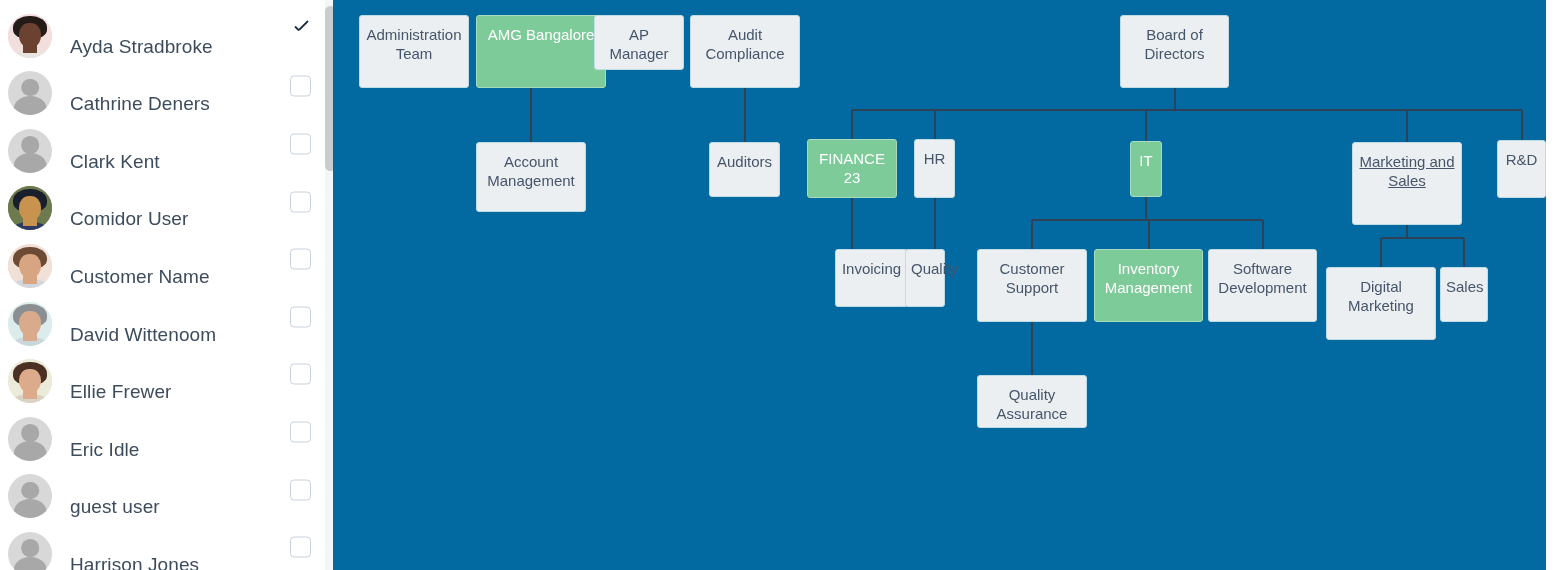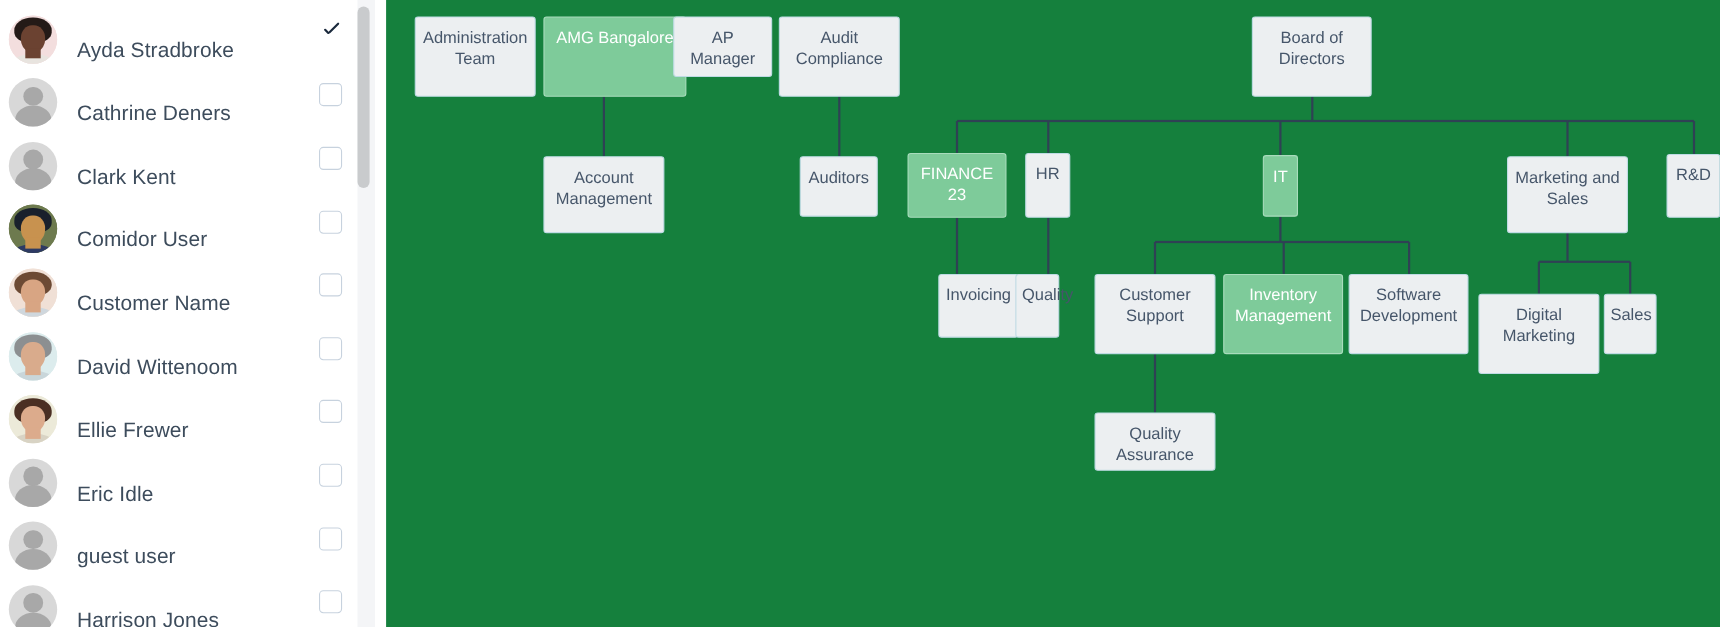--- a/index.html
+++ b/index.html
@@ -82,22 +82,22 @@
   #scroll-thumb{
     position:absolute;left:0px;top:4px;width:11px;height:163px;
     background:#c9cbcd;border-radius:6px;
   }
   #panel-gap{
     position:absolute;left:341px;top:0;width:10px;height:570px;background:#ffffff;
   }
 
   
   #chart{
-    position:absolute;left:351px;top:0;width:1213px;height:570px;
-    background:#15803d;overflow:hidden;
+    position:absolute;left:333px;top:0;width:1213px;height:570px;
+    background:#0369a1;overflow:hidden;
   }
   .node{
     position:absolute;
     box-sizing:border-box;
     border:1px solid #bfdbe4;
     border-radius:3px;
     background:#eceff1;
     color:#46566a;
     display:flex;align-items:flex-start;justify-content:center;
     text-align:center;
@@ -291,21 +291,21 @@
     </div>
     <div class="node green" style="left: 474px; top: 139px; width: 90px; height: 59px;">
       <span>FINANCE 23</span>
     </div>
     <div class="node" style="left: 581px; top: 139px; width: 41px; height: 59px;">
       <span>HR</span>
     </div>
     <div class="node green" style="left: 797px; top: 141px; width: 32px; height: 56px;">
       <span>IT</span>
     </div>
-    <div class="node" style="left: 1019px; top: 142px; width: 110px; height: 70px;">
+    <div class="node" style="left: 1019px; top: 142px; width: 110px; height: 83px; text-decoration: underline;">
       <span>Marketing and Sales</span>
     </div>
     <div class="node" style="left: 1164px; top: 140px; width: 49px; height: 58px;">
       <span>R&amp;D</span>
     </div>
     <div class="node" style="left: 482px; top: 249px; width: 73px; height: 58px; margin-left: 20px;">
       <span>Invoicing</span>
     </div>
     <div class="node" style="left: 572px; top: 249px; width: 40px; height: 58px;">
       <span>Quality</span>

